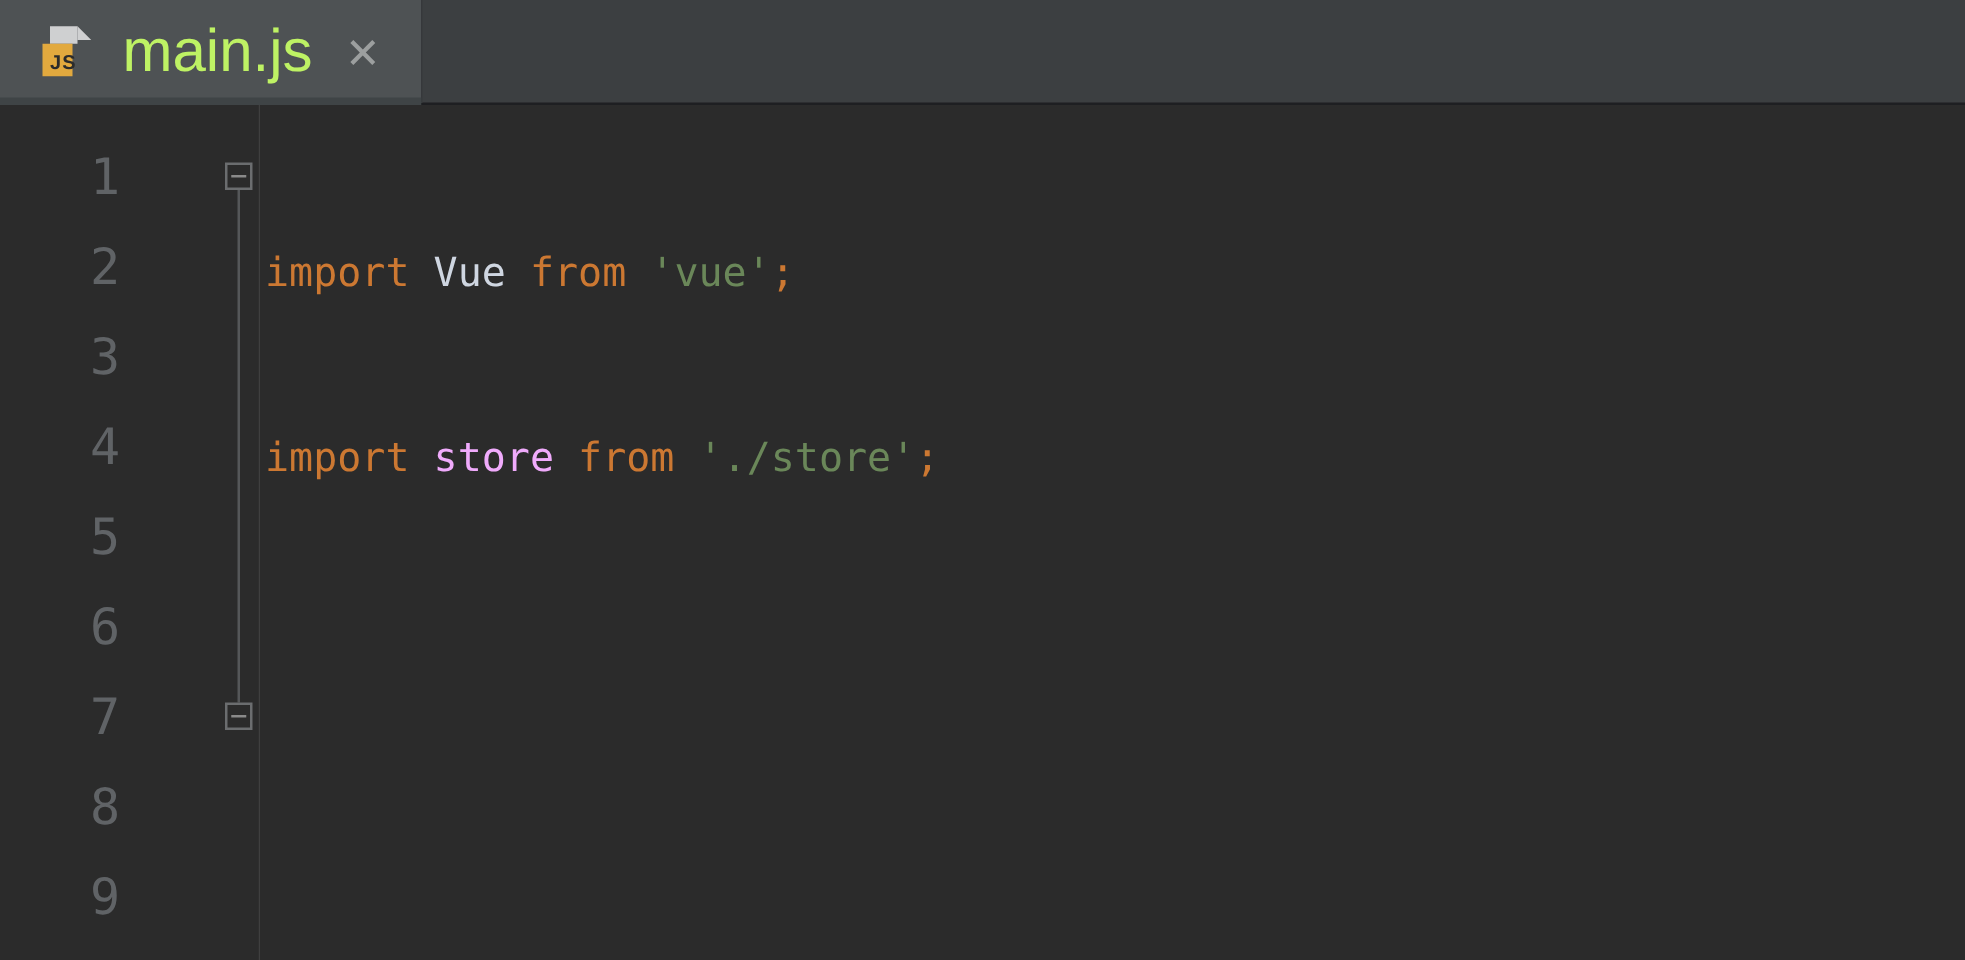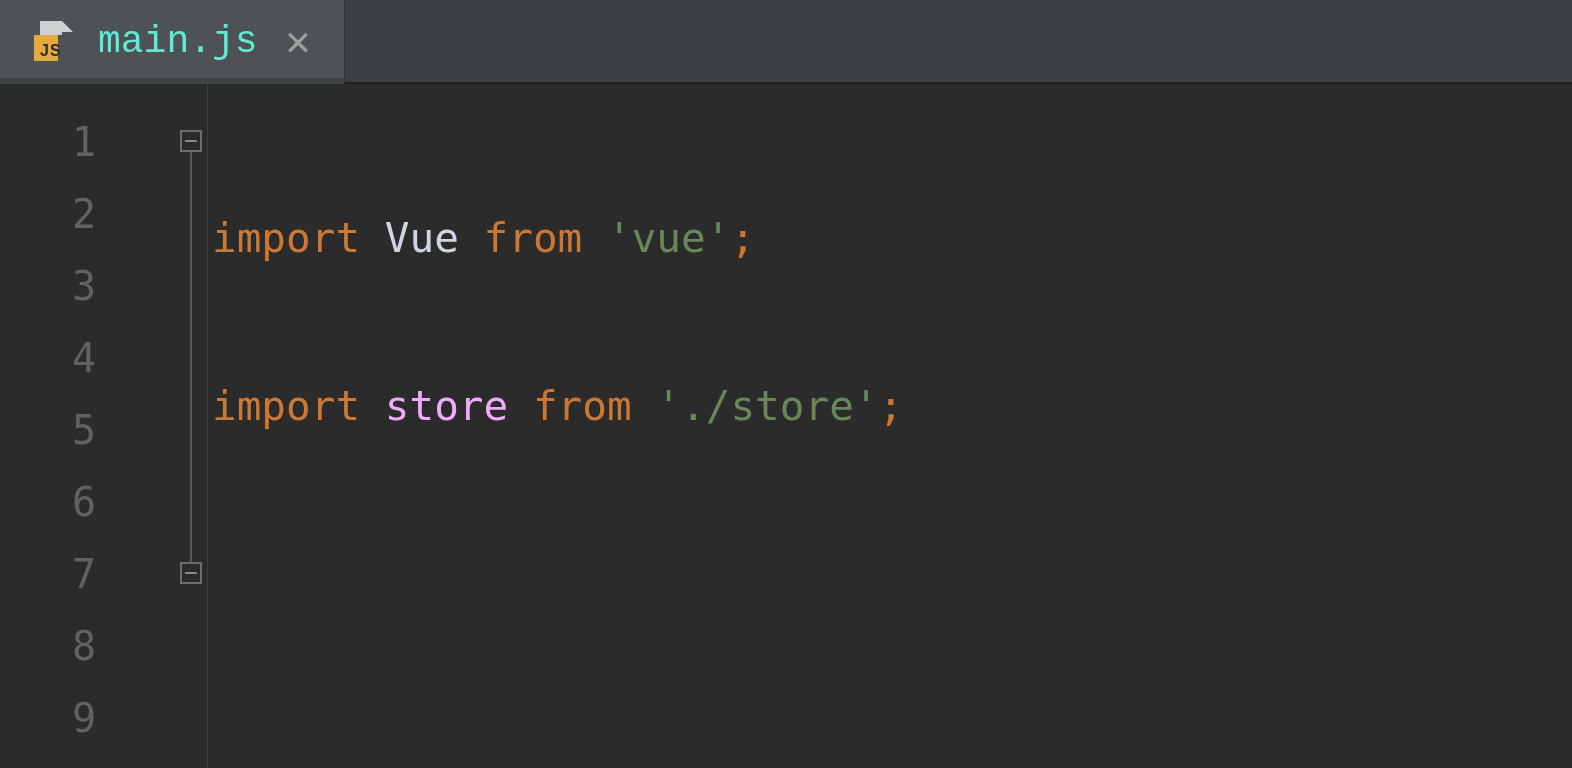--- a/index.html
+++ b/index.html
@@ -58,23 +58,23 @@
       background: #e2a93e;
       display: flex;
       align-items: flex-end;
       justify-content: flex-start;
       padding: 0 6px 2px 6px;
       font: 700 16px/1 sans-serif;
       color: #2b2b2b;
       letter-spacing: 1px;
     }
     .tab-title {
-      font-size: 38px;
-      color: #5eead4;
-      font-family: Liberation Mono, monospace;
+      font-size: 48px;
+      color: #bef264;
+      font-family: Liberation Sans, sans-serif;
     }
     .tab-close {
       font-size: 34px;
       color: #9c9f9f;
       padding: 6px 2px 2px 8px;
       line-height: 1;
       font-family: sans-serif;
     }
     .editor {
       display: flex;
@@ -123,21 +123,21 @@
       left: 3px; right: 3px; top: 50%;
       height: 2px; margin-top: -1px;
       background: #8a8a8a;
     }
     .fold-marker.top { top: 46px; }
     .fold-marker.bottom { top: 478px; }
     .code {
       flex: 1;
       padding-top: 22px;
       padding-left: 4px;
-      font-size: 41px;
+      font-size: 32px;
       white-space: pre;
     }
     .line {
       height: 72px;
       line-height: 72px;
       color: #a9b7c6;
     }
     .kw { color: #cc7832; }
     .id-default { color: #f0abfc; }
     .id-light { color: #cfd6e1; }

